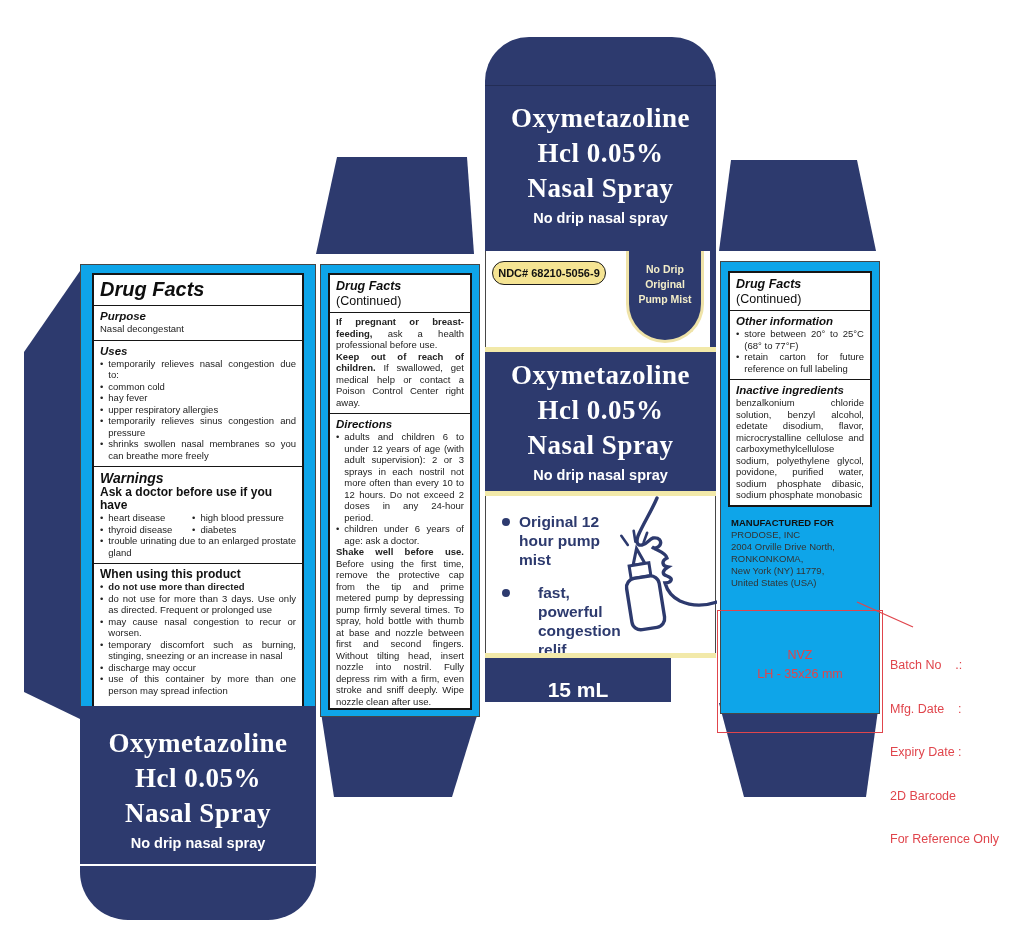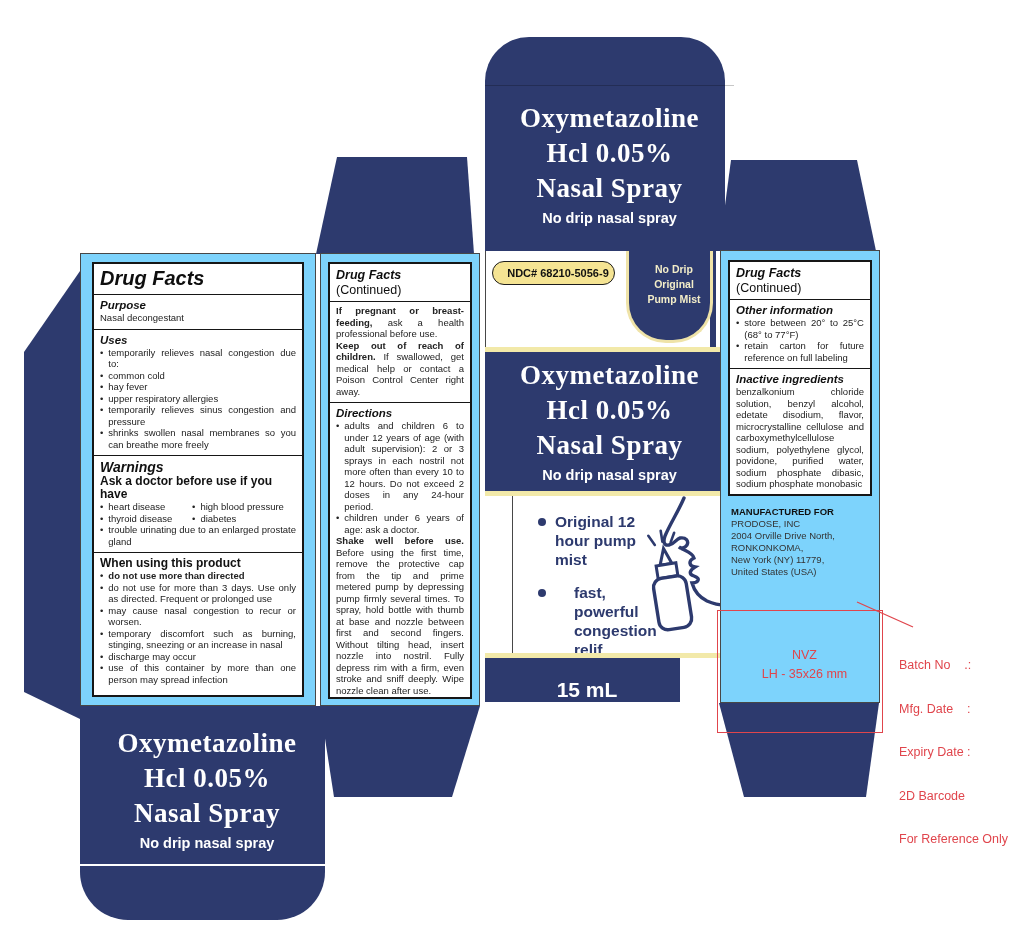--- a/index.html
+++ b/index.html
@@ -1,27 +1,27 @@
 <!DOCTYPE html>
 <html><head>
 <meta charset="utf-8">
 <style>
   html,body{margin:0;padding:0;background:#ffffff;}
   .canvas{position:relative;width:1020px;height:944px;background:#fff;font-family:"Liberation Sans",sans-serif;overflow:hidden;}
-  .abs{position:absolute;padding-left:9px;}
+  .abs{position:absolute;}
   .navy{background:#2d3a6e;}
   svg.layer{position:absolute;left:0;top:0;width:1020px;height:944px;pointer-events:none;}
 
   
   .title-stack{color:#fff;text-align:center;font-family:"Liberation Serif",serif;font-weight:bold;}
   .title-stack .t-line{font-size:27px;line-height:35px;letter-spacing:.5px;}
   .title-stack .t-sub{font-family:"Liberation Sans",sans-serif;font-size:14.5px;font-weight:bold;line-height:20px;margin-top:2px;}
 
   
-  .panel-white{background:#7dd3fc;border:1px solid #474747;box-sizing:border-box;}
+  .panel-white{background:#0ea5e9;border:1px solid #474747;box-sizing:border-box;margin-top:11px;}
 
   
   .df-box{position:absolute;border:2px solid #161616;background:#fff;color:#222;font-size:9.5px;line-height:11.5px;box-sizing:border-box;}
   .df-big{font-size:20px;line-height:23px;font-weight:bold;font-style:italic;color:#0e0e0e;padding:3px 6px 4px;}
   .df-title-sm{font-size:12.5px;line-height:15px;padding:4px 6px 3px;color:#0e0e0e;}
   .df-title-sm .bi-t{font-weight:bold;font-style:italic;}
   .df-sec{border-top:1.5px solid #161616;padding:3px 6px 5px;}
   .df-h{font-size:11.5px;line-height:14px;font-weight:bold;font-style:italic;color:#111;}
   .df-hb{font-size:11px;line-height:13px;font-weight:bold;color:#111;}
   .bi{display:flex;gap:5px;text-align:justify;}
@@ -31,21 +31,21 @@
   .twocol{display:grid;grid-template-columns:47% 53%;}
 
   
   .flap-top{left:485px;top:37px;width:231px;height:214px;border-radius:44px 44px 0 0;}
   .fold-line{left:0;top:48px;width:100%;height:1px;background:rgba(0,0,0,.22);}
   .ndc-strip{left:485px;top:251px;width:231px;height:96px;background:#fff;border-left:1px solid #474747;box-sizing:border-box;border-right:6px solid #2d3a6e;}
   .ndc-pill{left:6px;top:10px;width:112px;height:22px;background:#f5e493;border:1.5px solid #1d1d1d;border-radius:12px;font-size:11px;font-weight:bold;color:#111;display:flex;align-items:center;justify-content:center;}
   .badge{left:140px;top:0;width:72px;height:78px;background:#2d3a6e;border:3px solid #efe3a8;border-top:none;border-radius:0 0 40px 40px;color:#f3edc8;font-size:10.5px;font-weight:bold;text-align:center;line-height:15px;padding-top:11px;box-sizing:content-box;}
   .yline{left:485px;width:231px;height:5px;background:#f2e9a9;}
   .title-block2{left:485px;top:352px;width:231px;height:139px;display:flex;flex-direction:column;justify-content:center;}
-  .front-content{left:485px;top:496px;width:231px;height:157px;background:#fff;border-left:1px solid #474747;border-right:1px solid #474747;box-sizing:border-box;margin-left:27px;}
+  .front-content{left:485px;top:496px;width:231px;height:157px;background:#fff;border-left:1px solid #474747;border-right:1px solid #474747;box-sizing:border-box;}
   .front-bullets{left:16px;top:16px;width:132px;color:#2d3a6e;}
   .fb-item{display:flex;gap:9px;font-size:15.5px;line-height:19px;font-weight:bold;}
   .fb-item + .fb-item{margin-top:14px;gap:28px;}
   .fb-dot{flex:0 0 auto;width:8px;height:8px;border-radius:50%;background:#2d3a6e;margin-top:6px;}
   .vol-band{left:485px;top:658px;width:186px;height:44px;display:flex;align-items:flex-end;justify-content:center;color:#fff;font-size:21px;font-weight:bold;}
 
   
   .bottom-left{left:80px;top:706px;width:236px;height:214px;border-radius:0 0 48px 48px;}
   .bl-divider{left:0;top:158px;width:100%;height:2px;background:#fff;}
 

